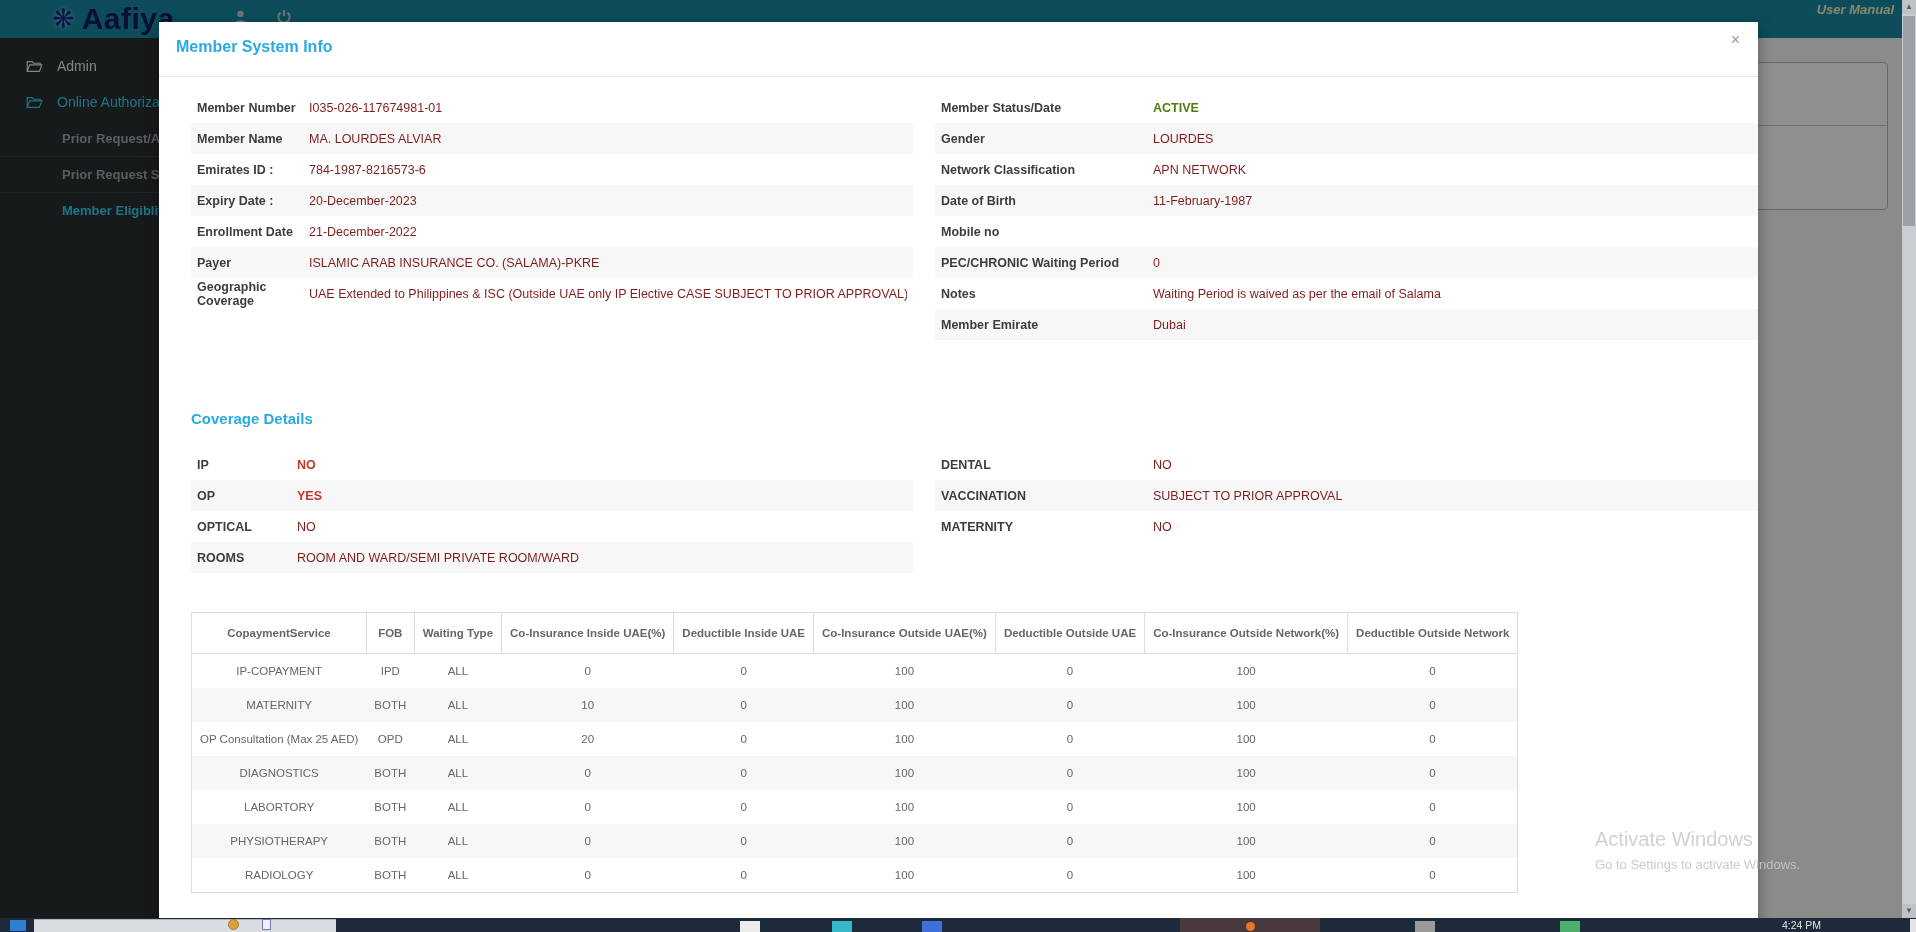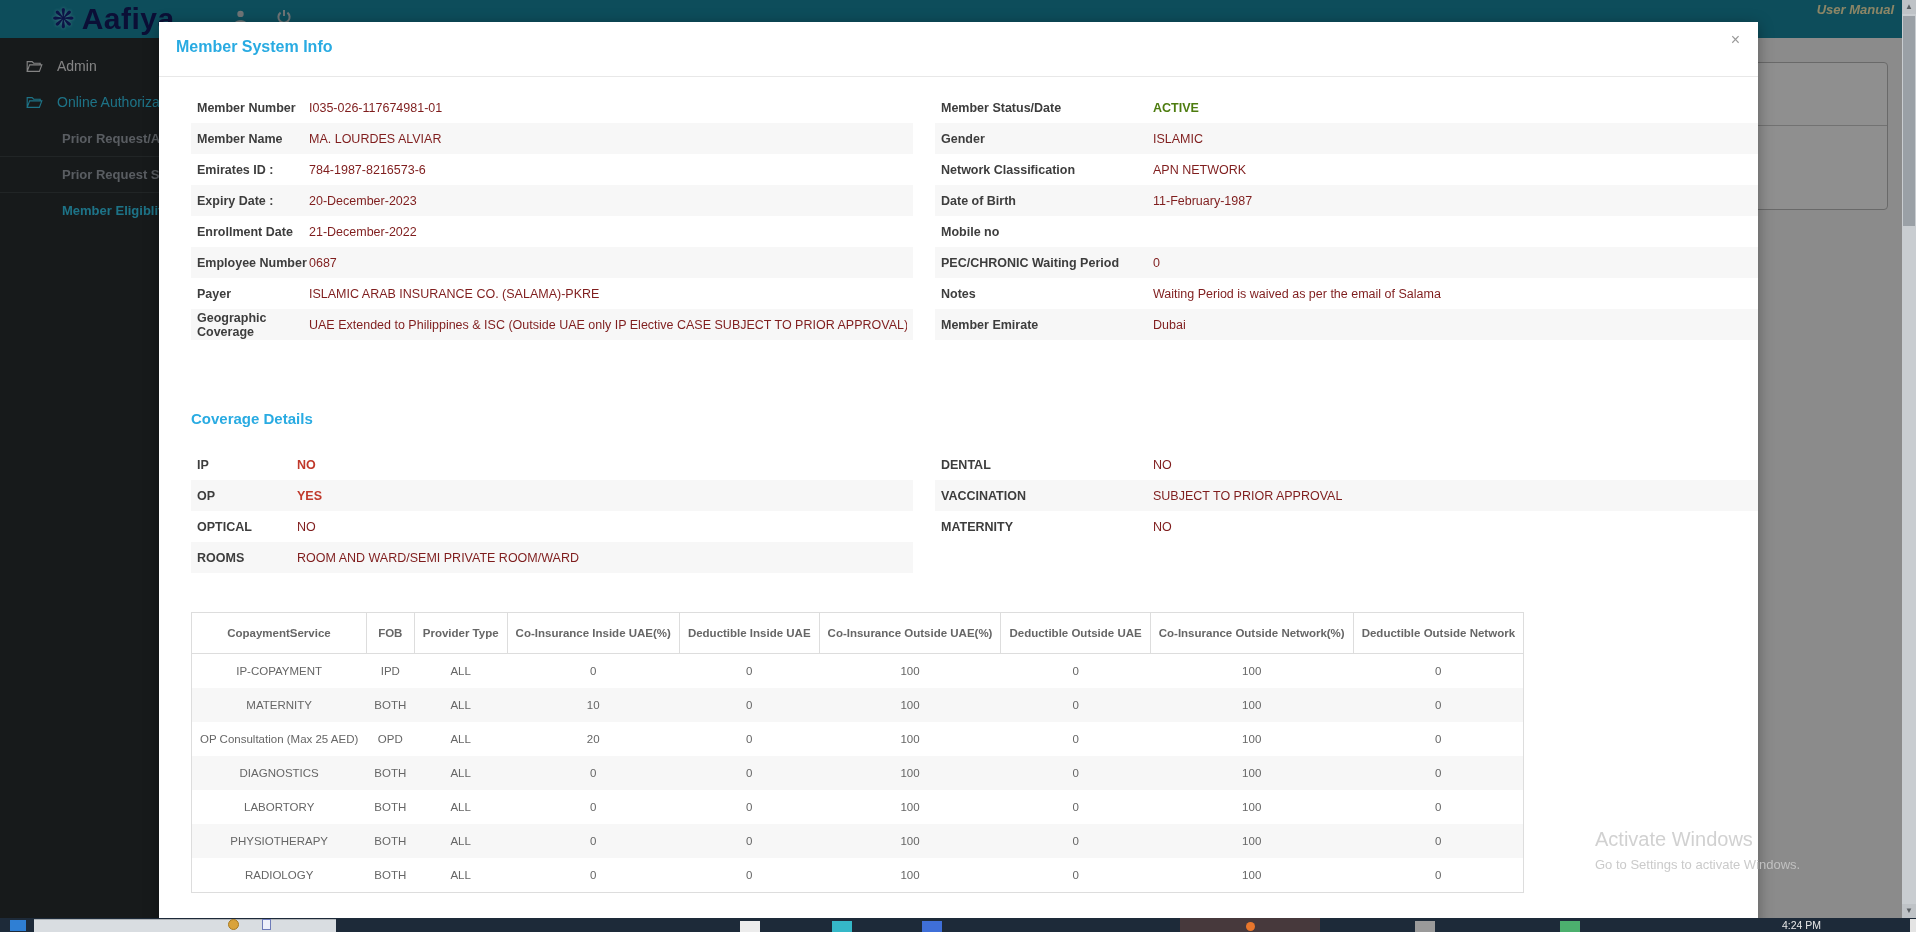--- a/index.html
+++ b/index.html
@@ -182,45 +182,41 @@
             <div class="frow">
               <span class="lbl">Expiry Date :</span>
               <span class="val">20-December-2023</span>
             </div>
 
             <div class="frow">
               <span class="lbl">Enrollment Date</span>
               <span class="val">21-December-2022</span>
             </div>
 
-            <div class="frow">
-              <span class="lbl">Employee Number</span>
-              <span class="val">0687</span>
-            </div>
 
             <div class="frow">
               <span class="lbl">Payer</span>
               <span class="val">ISLAMIC ARAB INSURANCE CO. (SALAMA)-PKRE</span>
             </div>
 
             <div class="frow">
               <span class="lbl">Geographic Coverage</span>
               <span class="val">UAE Extended to Philippines &amp; ISC (Outside UAE only IP Elective CASE SUBJECT TO PRIOR APPROVAL)</span>
             </div>
           </div>
         <div class="col-right">
 
             <div class="frow">
               <span class="lbl">Member Status/Date</span>
               <span class="val green">ACTIVE</span>
             </div>
 
             <div class="frow">
               <span class="lbl">Gender</span>
-              <span class="val">ISLAMIC</span>
+              <span class="val">LOURDES</span>
             </div>
 
             <div class="frow">
               <span class="lbl">Network Classification</span>
               <span class="val">APN NETWORK</span>
             </div>
 
             <div class="frow">
               <span class="lbl">Date of Birth</span>
               <span class="val">11-February-1987</span>
@@ -291,21 +287,21 @@
             </div>
           </div>
       </div>
 
       <table class="copay-table">
         <thead>
           <tr>
 
           <th>CopaymentService</th>
               <th>FOB</th>
-              <th>Provider Type</th>
+              <th>Waiting Type</th>
               <th>Co-Insurance Inside UAE(%)</th>
               <th>Deductible Inside UAE</th>
               <th>Co-Insurance Outside UAE(%)</th>
               <th>Deductible Outside UAE</th>
               <th>Co-Insurance Outside Network(%)</th>
               <th>Deductible Outside Network</th>
             </tr>
         </thead>
         <tbody>
 

